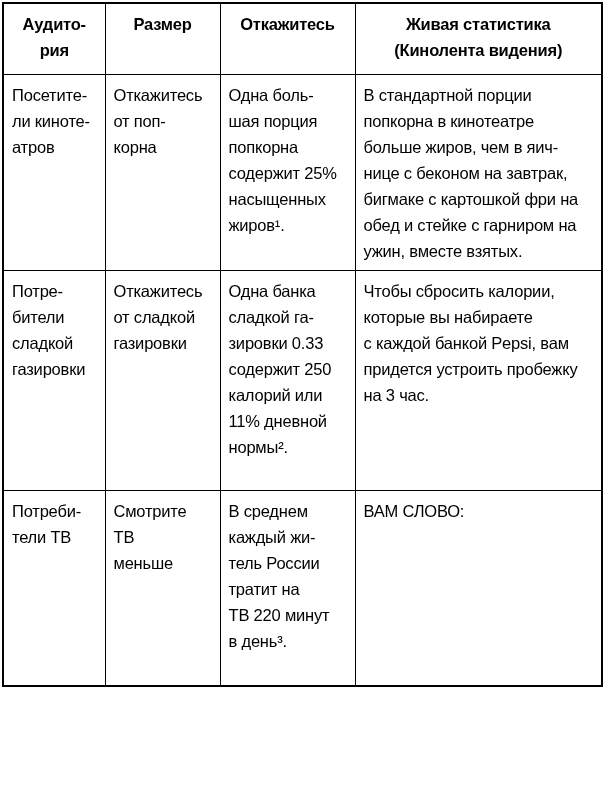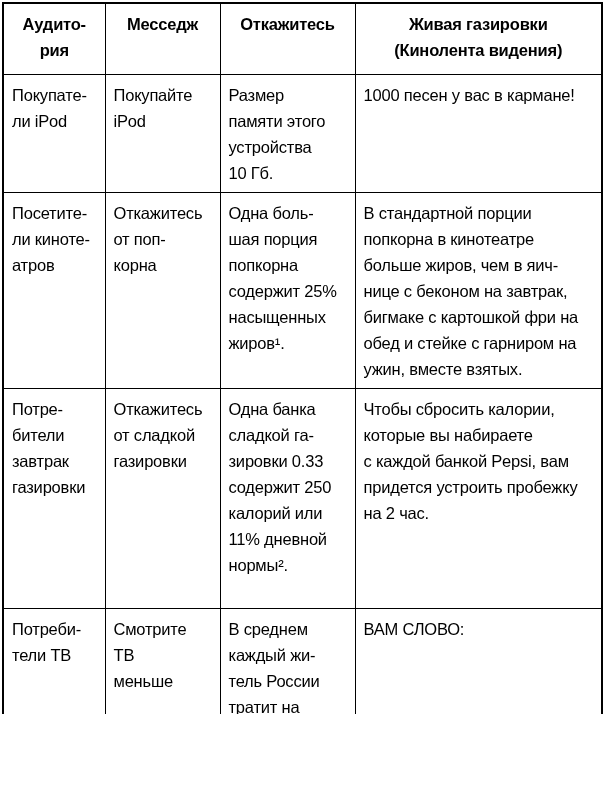--- a/index.html
+++ b/index.html
@@ -61,38 +61,27 @@
     <colgroup>
       <col class="c1">
       <col class="c2">
       <col class="c3">
       <col class="c4">
     </colgroup>
     <thead>
       <tr class="hdr">
         <th>Аудито-
 рия</th>
-        <th>Месседж</th>
+        <th>Размер</th>
         <th>Откажитесь</th>
-        <th>Живая газировки
+        <th>Живая статистика
 (Кинолента видения)</th>
       </tr>
     </thead>
     <tbody>
-      <tr class="r0">
-        <td>Покупате-
-ли iPod</td>
-        <td>Покупайте
-iPod</td>
-        <td>Размер
-памяти этого
-устройства
-10 Гб.</td>
-        <td>1000 песен у вас в кармане!</td>
-      </tr>
       <tr class="r1">
         <td>Посетите-
 ли киноте-
 атров</td>
         <td>Откажитесь
 от поп-
 корна</td>
         <td>Одна боль-
 шая порция
 попкорна
@@ -103,37 +92,37 @@
 попкорна в кинотеатре
 больше жиров, чем в яич-
 нице с беконом на завтрак,
 бигмаке с картошкой фри на
 обед и стейке с гарниром на
 ужин, вместе взятых.</td>
       </tr>
       <tr class="r2">
         <td>Потре-
 бители
-завтрак
+сладкой
 газировки</td>
         <td>Откажитесь
 от сладкой
 газировки</td>
         <td>Одна банка
 сладкой га-
 зировки 0.33
 содержит 250
 калорий или
 11% дневной
 нормы².</td>
         <td>Чтобы сбросить калории,
 которые вы набираете
 с каждой банкой Pepsi, вам
 придется устроить пробежку
-на 2 час.</td>
+на 3 час.</td>
       </tr>
       <tr class="r3">
         <td>Потреби-
 тели ТВ</td>
         <td>Смотрите
 ТВ
 меньше</td>
         <td>В среднем
 каждый жи-
 тель России

